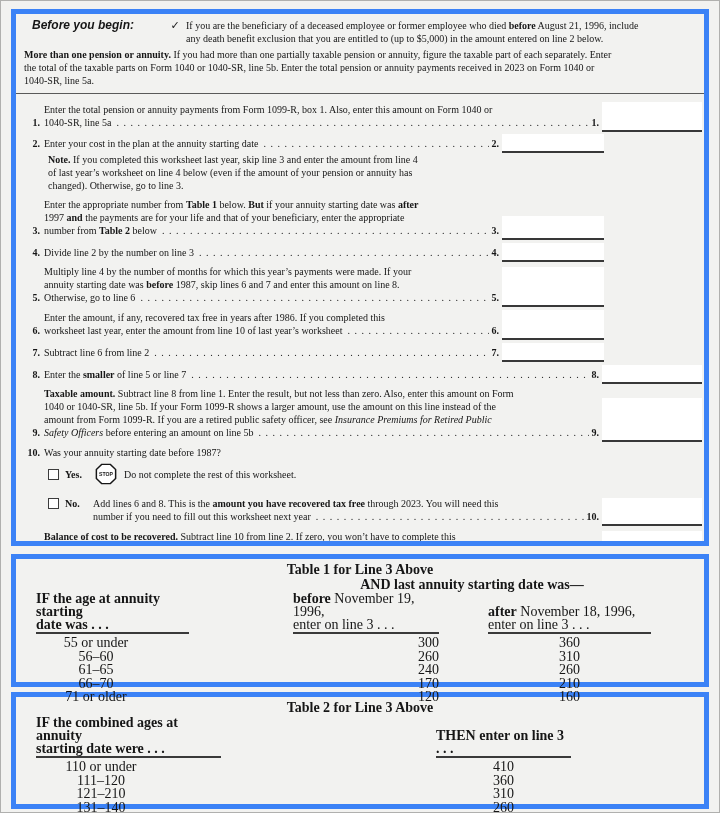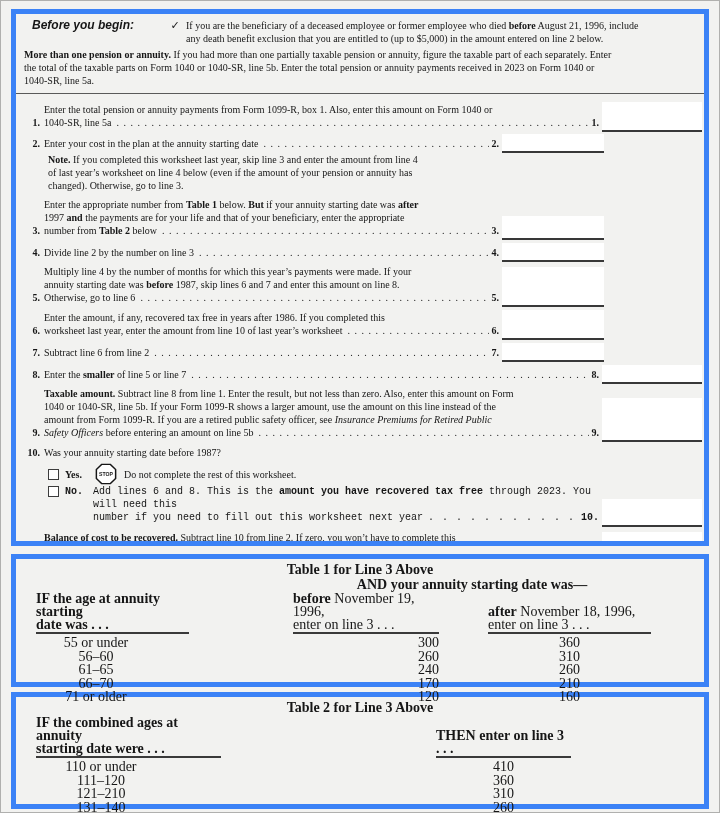--- a/index.html
+++ b/index.html
@@ -29,21 +29,21 @@
   .wref{font-weight:bold;white-space:nowrap;margin-right:3px;}
   .wboxcol{flex:none;display:flex;align-items:flex-end;}
   .wboxcol.inner{width:102px;}
   .wboxcol.right{width:100px;}
   .spacer{flex:none;width:118px;}
   .wbox{width:100%;background:#ffffff;border-bottom:2px solid #383838;margin-bottom:-3px;}
   .note{margin:3px 0 0 28px;font-size:10px;line-height:13px;}
   .mt2{margin-top:2px;} .mt5{margin-top:5px;} .mt6{margin-top:6px;} .mt7{margin-top:7px;}
   
   .l10row{display:flex;align-items:center;margin-top:4px;padding-left:4px;}
-  .l10row.no{align-items:flex-start;margin-top:0;font-family:Liberation Mono, monospace;}
+  .l10row.no{align-items:flex-start;margin-top:12px;}
   .chk{width:9px;height:9px;border:1px solid #3c3c3c;background:#fff;flex:none;margin-right:6px;}
   .ynlab{font-weight:bold;flex:none;width:28px;}
   .stopwrap{flex:none;margin:0 7px 0 2px;display:flex;align-items:center;}
   .l10notext{flex:1;min-width:0;}
   
   .tbl{font-size:14px;line-height:13px;padding:4px 20px 0 20px;}
   .t1{margin:8px 10px 0 10px;height:133px;}
   .t2{margin:5px 10px 0 10px;height:117px;}
   .ttitle{text-align:center;font-weight:bold;}
   .spanhdr{margin-left:257px;width:358px;text-align:center;font-weight:bold;margin-top:2px;}
@@ -270,21 +270,21 @@
         <div class="wboxcol right">
             <div class="wbox" style="height:26px"></div>
           </div>
       </div>
 
     </div>
   </div>
 
   <div class="tbl t1 bx">
     <div class="ttitle">Table 1 for Line 3 Above</div>
-    <div class="spanhdr">AND your annuity starting date was—</div>
+    <div class="spanhdr">AND last annuity starting date was—</div>
     <div class="hrow">
       <div class="hcell h1a"><span class="b">IF the age at annuity starting</span><br><span class="b">date was . . .</span></div>
       <div class="gapA"></div>
       <div class="hcell h2a"><span class="b">before</span><span> November 19, 1996,</span><br><span>enter on line 3 . . .</span></div>
       <div class="gapB"></div>
       <div class="hcell h3a"><span class="b">after</span><span> November 18, 1996,</span><br><span>enter on line 3 . . .</span></div>
     </div>
     <div class="trow" style="margin-top:2px">
       <div class="c1a">55 or under</div>
         <div class="gC"></div>

